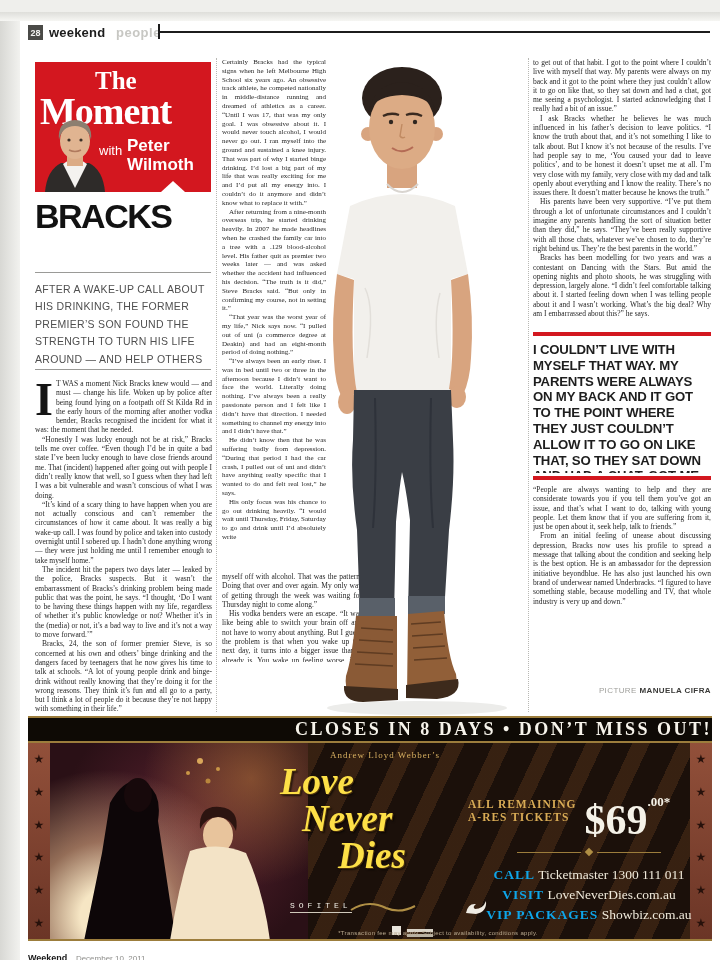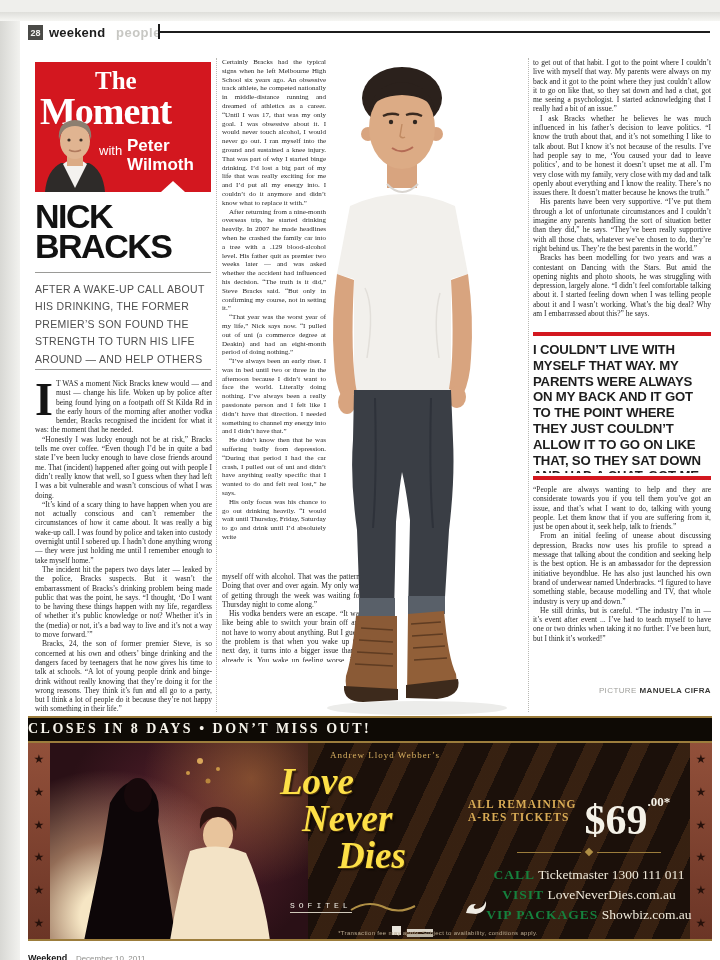--- a/index.html
+++ b/index.html
@@ -71,22 +71,22 @@
   .credit { position:absolute; left:533px; top:674px; width:178px; text-align:right;
     font-size:8px; letter-spacing:.4px; }
   .credit .lab { color:#a0a09c; } .credit .nam { color:#3a3a38; font-weight:bold; }
 
   
   .figure { position:absolute; left:305px; top:46px; width:235px; height:660px; }
 
   
   .ad-banner { position:absolute; left:28px; top:704px; width:684px; height:27px;
     background:#0e0a05; border-top:2px solid #9c7d3c; border-bottom:2px solid #9c7d3c;
-    color:#f6f3ea; font-family:"Liberation Serif",serif; font-weight:bold; font-size:14px;
-    letter-spacing:2.5px; text-align:left; line-height:22px; }
+    color:#f6f3ea; font-family:"Liberation Serif",serif; font-weight:bold; font-size:18px;
+    letter-spacing:2.5px; text-align:right; line-height:22px; }
   .poster { position:absolute; left:28px; top:731px; width:684px; height:198px;
     background:#1b100a; overflow:hidden; border-bottom:2px solid #9c7d3c; }
   .poster .stripes { position:absolute; left:280px; right:22px; top:0; bottom:0;
     background:repeating-linear-gradient(115deg, rgba(139,84,40,.25) 0 16px, rgba(0,0,0,0) 16px 42px); }
   .starstrip { position:absolute; top:0; bottom:0; width:22px;
     background:linear-gradient(180deg,#92503a,#6b3526);
     display:flex; flex-direction:column; justify-content:space-around; align-items:center;
     color:#27110b; font-size:12px; }
   .starstrip.l { left:0; } .starstrip.r { right:0; }
   .scene { position:absolute; left:22px; top:0; width:258px; bottom:0;
@@ -107,21 +107,21 @@
     font-family:"Liberation Serif",serif; }
   .offer-row { display:flex; align-items:center; gap:8px; justify-content:flex-start; }
   .offer-txt { color:#d8ab55; font-weight:bold; font-size:11.5px; line-height:13.5px;
     letter-spacing:1px; text-align:left; }
   .price { color:#f5f2e8; font-weight:bold; font-size:42px; line-height:42px; }
   .price sup { font-size:13px; vertical-align:28px; letter-spacing:0; }
   .orn { display:flex; align-items:center; justify-content:center; margin:8px 0 10px; }
   .orn .bar { width:64px; height:1px; background:#9c7d3c; }
   .orn .dia { width:6px; height:6px; background:#b08f45; transform:rotate(45deg); margin:0 5px; }
   .contact { text-align:center; font-size:13.5px; line-height:20px; color:#efe9da; }
-  .contact .lab { color:#15803d; font-weight:bold; letter-spacing:1px; }
+  .contact .lab { color:#0ea5e9; font-weight:bold; letter-spacing:1px; }
   .sponsors { position:absolute; left:262px; top:156px; width:200px;
     display:flex; align-items:center; justify-content:space-between; gap:22px;font-family:Liberation Mono, monospace; }
   .sofitel { color:#efece4; font-size:8px; letter-spacing:4px; text-align:center; }
   .sofitel .bar { height:1px; background:#cfc9bb; margin-top:2px; }
   .partner { position:absolute; left:364px; top:183px; display:flex; gap:6px; align-items:center; }
   .partner .sq { width:9px; height:9px; background:#e9e5dc; }
   .partner .ln { width:26px; height:3px; background:#d8d3c7; box-shadow:0 5px 0 #b9b3a5; }
   .fineprint { position:absolute; left:250px; bottom:3px; width:320px; text-align:center;
     color:#b9a98f; font-size:6px; letter-spacing:.3px; }
 
@@ -156,21 +156,20 @@
       <rect x="28" y="38" width="16" height="14" fill="#dcab85"></rect>
       <ellipse cx="36" cy="27" rx="15" ry="18" fill="#e0b491"></ellipse>
       <path d="M20 26 Q18 7 36 6 Q54 7 52 26 Q49 12 36 12 Q23 12 20 26 Z" fill="#8c7f70"></path>
       <circle cx="30" cy="26" r="1.6" fill="#3a2f26"></circle>
       <circle cx="42" cy="26" r="1.6" fill="#3a2f26"></circle>
       <path d="M30 36 Q36 39 42 36" stroke="#b07a5e" stroke-width="1.4" fill="none"></path>
     </svg>
   </div>
 
   <div class="headline">
-    <div>NICK</div>
     <div>BRACKS</div>
   </div>
   <div class="rule r1"></div>
   <div class="standfirst">AFTER A WAKE-UP CALL ABOUT HIS DRINKING, THE FORMER PREMIER’S SON FOUND THE STRENGTH TO TURN HIS LIFE AROUND — AND HELP OTHERS</div>
   <div class="rule r2"></div>
 
   <div class="coldiv a"></div>
   <div class="coldiv b"></div>
 
   <div class="bodycol col1">
@@ -242,21 +241,20 @@
     <p>I ask Bracks whether he believes he was much influenced in his father’s decision to leave politics. “I know the truth about that, and it’s not something I like to talk about. But I know it’s not because of the results. I’ve had people say to me, ‘You caused your dad to leave politics’, and to be honest it doesn’t upset me at all. I’m very close with my family, very close with my dad and talk openly about everything and I know the reality. There’s no issues there. It doesn’t matter because he knows the truth.”</p>
     <p>His parents have been very supportive. “I’ve put them through a lot of unfortunate circumstances and I couldn’t imagine any parents handling the sort of situation better than they did,” he says. “They’ve been really supportive with all those chats, whatever we’ve chosen to do, they’re right behind us. They’re the best parents in the world.”</p>
     <p>Bracks has been modelling for two years and was a contestant on Dancing with the Stars. But amid the opening nights and photo shoots, he was struggling with depression, largely alone. “I didn’t feel comfortable talking about it. I started feeling down when I was telling people about it and I wasn’t working. What’s the big deal? Why am I embarrassed about this?” he says.</p>
   </div>
   <div class="redrule q1"></div>
   <div class="pullquote">I COULDN’T LIVE WITH MYSELF THAT WAY. MY PARENTS WERE ALWAYS ON MY BACK AND IT GOT TO THE POINT WHERE THEY JUST COULDN’T ALLOW IT TO GO ON LIKE THAT, SO THEY SAT DOWN AND HAD A CHAT, GOT ME SEEING A PSYCHOLOGIST</div>
   <div class="redrule q2"></div>
   <div class="bodycol col3b">
     <p>“People are always wanting to help and they are considerate towards you if you tell them you’ve got an issue, and that’s what I want to do, talking with young people. Let them know that if you are suffering from it, just be open about it, seek help, talk to friends.”</p>
     <p>From an initial feeling of unease about discussing depression, Bracks now uses his profile to spread a message that talking about the condition and seeking help is the best option. He is an ambassador for the depression initiative beyondblue. He has also just launched his own brand of underwear named Underbracks. “I figured to have something stable, because modelling and TV, that whole industry is very up and down.”</p>
-    <p>He still drinks, but is careful. “The industry I’m in — it’s event after event ... I’ve had to teach myself to have one or two drinks when taking it no further. I’ve been hurt, but I think it’s worked!”</p>
   </div>
   <div class="credit">
     <span class="lab">PICTURE</span>
     <span class="nam">MANUELA CIFRA</span>
   </div>
 
   <div class="ad-banner">CLOSES IN 8 DAYS • DON’T MISS OUT!</div>
   <div class="poster">
     <div class="scene">
       <svg width="258" height="198" viewBox="0 0 258 198">

